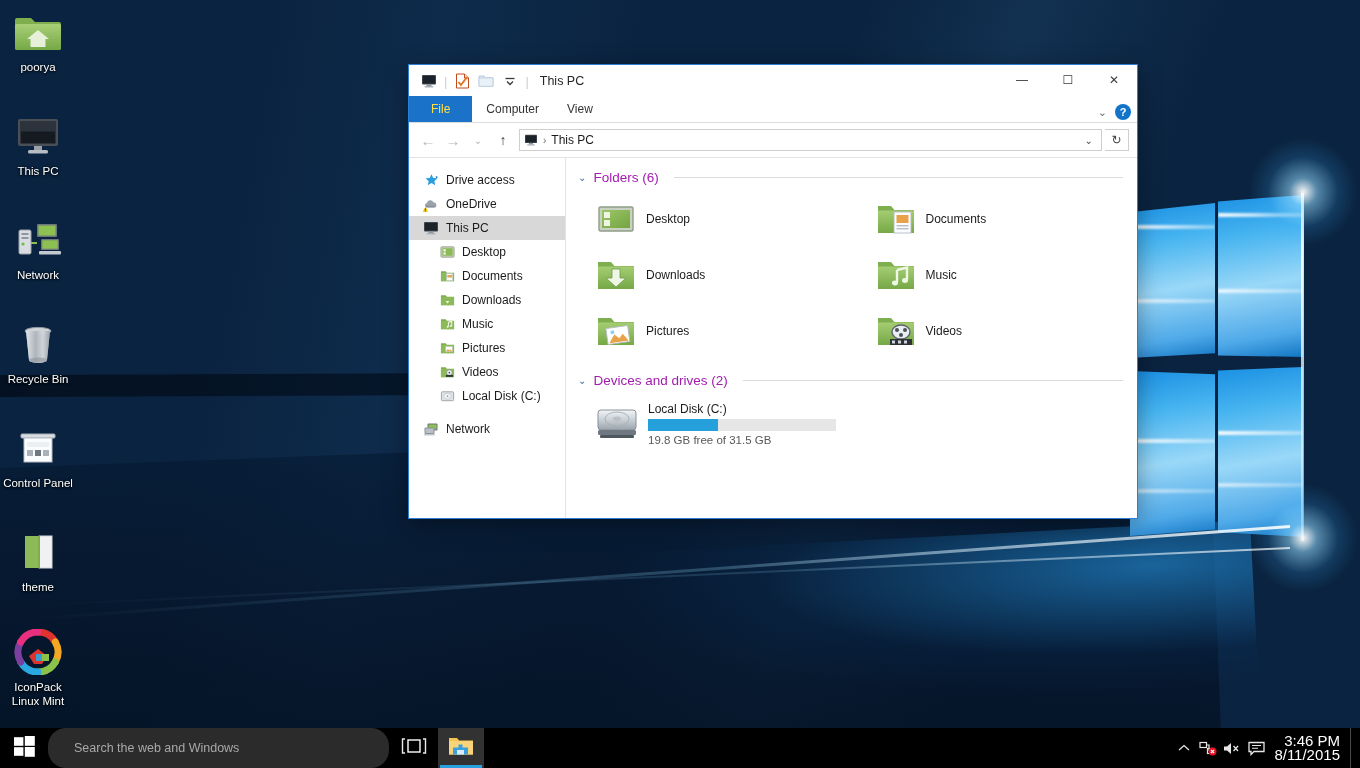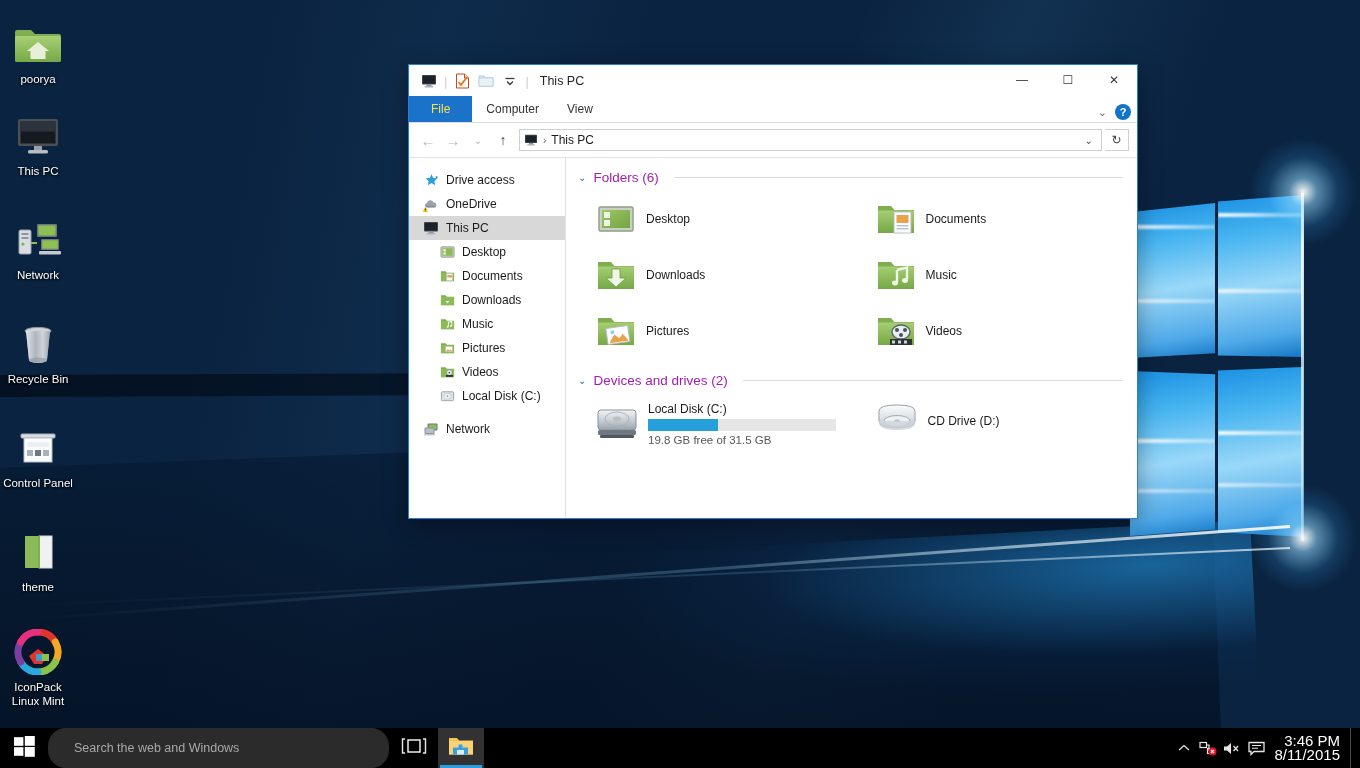--- a/index.html
+++ b/index.html
@@ -278,21 +278,21 @@
     </div>
     <div class="logo-edge"></div>
     <div class="logo-spark s1"></div>
     <div class="logo-spark s2"></div>
     <div class="logo-ray"></div>
     <div class="logo-ray2"></div>
   </div>
 
   <div class="desk-icons">
 
-    <div class="desk-icon" style="top:20px">
+    <div class="desk-icon" style="top:8px">
       <div class="glyph">
         <svg width="46" height="40" viewBox="0 0 46 40">
           <path d="M2 6 h14 l4 4 h24 a2 2 0 0 1 2 2 v24 a2 2 0 0 1 -2 2 H2 a2 2 0 0 1 -2 -2 V8 a2 2 0 0 1 2 -2z" fill="#7fae4e"></path>
           <path d="M2 12 h42 a2 2 0 0 1 2 2 v22 a2 2 0 0 1 -2 2 H2 a2 2 0 0 1 -2 -2 V14 a2 2 0 0 1 2 -2z" fill="url(#fg1)"></path>
           <defs>
               <linearGradient id="fg1" x1="0" y1="0" x2="0" y2="1">
             <stop offset="0" stop-color="#a8cf76"></stop>
                 <stop offset="1" stop-color="#76a846"></stop>
           </linearGradient>
             </defs>
@@ -769,38 +769,20 @@
             </span>
             <span class="drive-info">
               <span class="drive-name">Local Disk (C:)</span>
               <span class="drive-bar">
                   <i id="c-fill" style="width: 37%;"></i>
                 </span>
               <span class="drive-sub">19.8 GB free of 31.5 GB</span>
             </span>
           </div>
 
-          <div class="drive-tile simple">
-            <span class="drive-ico">
-              <svg width="42" height="34" viewBox="0 0 42 34">
-                <path d="M3 10 q0 -6 18 -6 q18 0 18 6 v10 q0 7 -18 7 q-18 0 -18 -7z" fill="url(#cd)" stroke="#98a0a7"></path>
-                <defs>
-                    <linearGradient id="cd" x1="0" y1="0" x2="0" y2="1">
-                  <stop offset="0" stop-color="#fbfcfd"></stop>
-                      <stop offset=".55" stop-color="#dde2e7"></stop>
-                  <stop offset="1" stop-color="#b3bbc2"></stop>
-                </linearGradient>
-                  </defs>
-                <ellipse cx="21" cy="20" rx="13" ry="5.5" fill="#eef1f4" stroke="#a6aeb5"></ellipse>
-                <ellipse cx="21" cy="20" rx="3" ry="1.4" fill="#b8c0c7"></ellipse>
-                <path d="M3 20 v2 q0 7 18 7 q18 0 18 -7 v-2" fill="#cdd4da" opacity=".8"></path>
-              </svg>
-            </span>
-            <span class="drive-name">CD Drive (D:)</span>
-          </div>
         </div>
       </div>
     </div>
   </div>
 
   <div id="taskbar">
     <div class="start-btn">
       <span>
         <svg width="21" height="21" viewBox="0 0 21 21">
           <rect x="0" y="1.2" width="9.4" height="8.6" fill="#fff"></rect>

